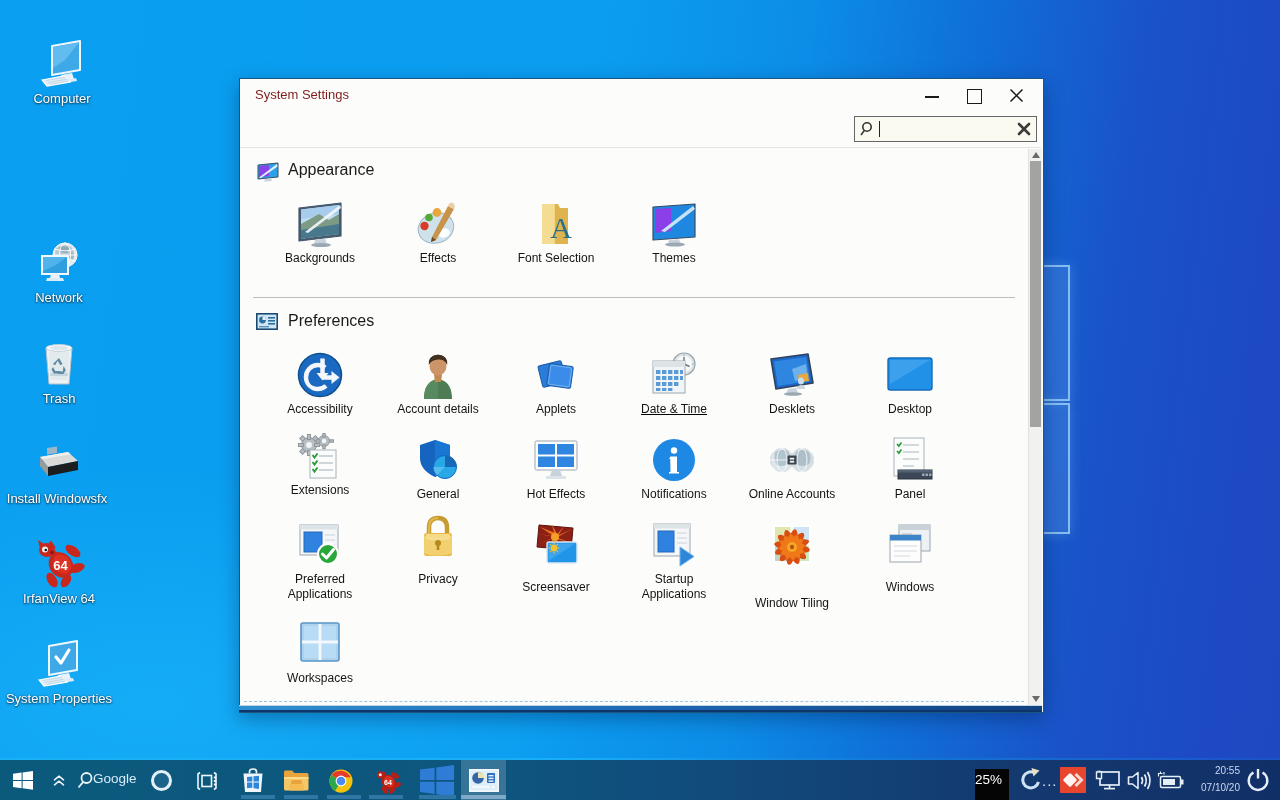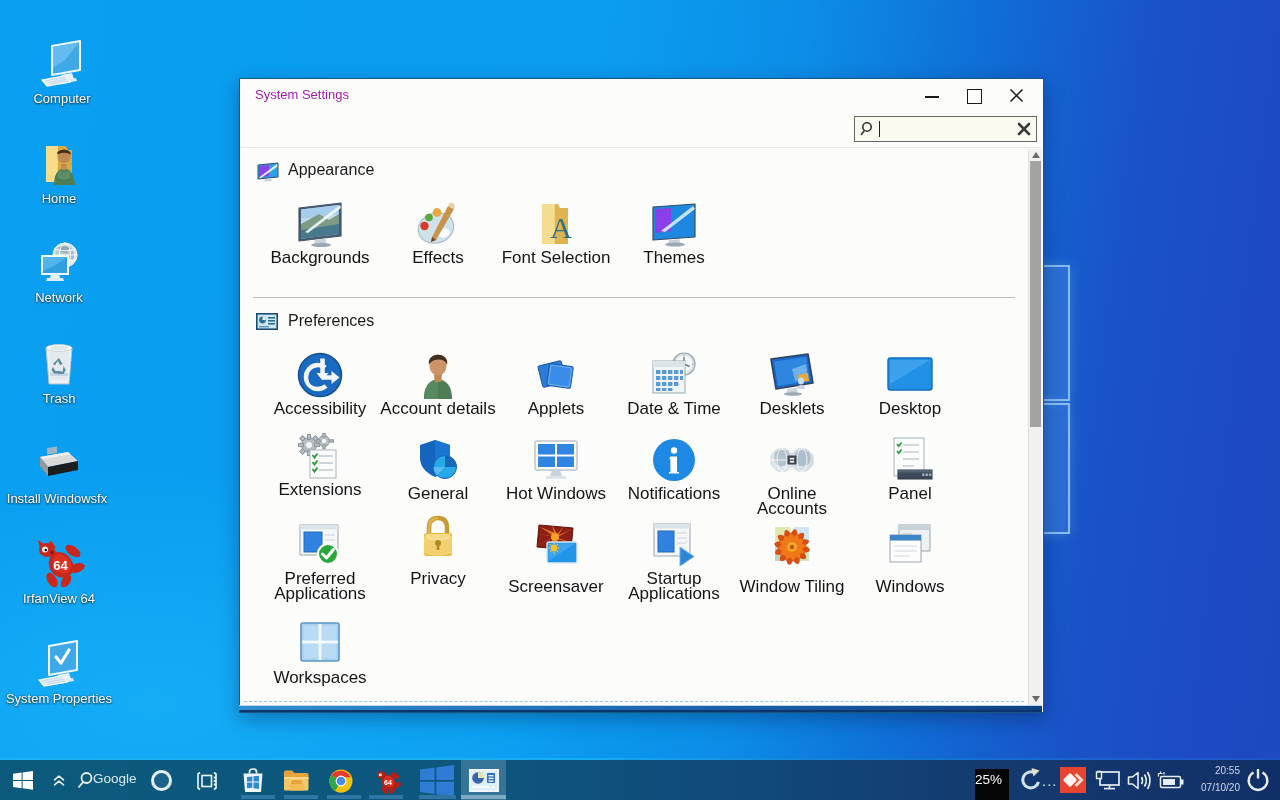--- a/index.html
+++ b/index.html
@@ -14,29 +14,29 @@
 .wp1{left:1014px;top:265px;width:52px;height:132px;}
 .wp2{left:1014px;top:403px;width:52px;height:127px;}
 
 
 .dicon{position:absolute;width:110px;text-align:center;color:#fff;}
 .dicon .dlab{font-size:13px;line-height:13.5px;text-shadow:0 1px 2px rgba(10,40,60,.85),0 0 2px rgba(10,40,60,.6);margin-top:4px;}
 .dicon svg{display:block;margin:0 auto;}
 
 
 #win{position:absolute;left:239px;top:78px;width:803px;height:633px;background:#fcfcfb;border:1px solid #1b567f;box-shadow:0 6px 18px rgba(0,20,60,.35);}
-#title{position:absolute;left:15px;top:8px;font-size:13px;color:#a21caf;}
+#title{position:absolute;left:15px;top:8px;font-size:13px;color:#7f1d1d;}
 #searchbox{position:absolute;left:614px;top:37px;width:181px;height:24px;background:#fbfaf1;border:1px solid #666;}
 #cdiv{position:absolute;left:0px;top:68px;width:801px;height:1px;background:#e4e4e2;}
 #content{position:absolute;left:0;top:70px;width:801px;height:556px;background:#fcfcfb;}
 .sechead{position:absolute;font-size:16px;color:#1a1a1a;}
 .sep{position:absolute;left:13px;top:148px;width:762px;height:1px;background:#bdbdbd;}
 .item{position:absolute;width:116px;text-align:center;}
 .item svg{display:block;margin:0 auto;}
-.ilab{font-size:17px;line-height:14.8px;color:#141414;margin-top:3px;}
+.ilab{font-size:12px;line-height:14.8px;color:#141414;margin-top:3px;}
 
 #sbar{position:absolute;left:788px;top:70px;width:13px;height:556px;background:#f1f1f0;border-left:1px solid #e0e0de;}
 #sbar .thumb{position:absolute;left:1px;top:12px;width:11px;height:266px;background:#a3a3a2;}
 #botstrip{position:absolute;left:-1px;top:626px;width:803px;height:7px;background:linear-gradient(90deg,#2f8fd0,#1d64b0 55%,#11417f);border-top:1px solid #bcd8ec;border-bottom:2px solid #0e356a;box-sizing:border-box;}
 #dashline{position:absolute;left:4px;top:622px;width:780px;height:0;border-top:1px dashed #9cc4e0;}
 
 
 #taskbar{position:absolute;left:0;top:760px;width:1280px;height:40px;
  background:linear-gradient(90deg,#0b5a7c 0%,#0e567e 38%,#11497b 58%,#143a70 78%,#112f67 100%);}
 #tb-cyan{position:absolute;left:0;top:758px;width:1280px;height:2px;background:linear-gradient(90deg,#19b2f7 0%,#18aef5 45%,#1277d8 70%,#1d53c8 100%);}
@@ -59,34 +59,20 @@
       <g stroke="#ffffff" stroke-width="1.2" fill="#dfedf8">
         <polygon points="3,42 25,38 31,44 8,48"></polygon>
       </g>
       <g stroke="#b9cfdd" stroke-width="0.7" fill="none">
         <line x1="7" y1="42.5" x2="27" y2="39"></line>
         <line x1="9" y1="44.5" x2="29" y2="41"></line>
         <line x1="11" y1="46.3" x2="30" y2="42.8"></line>
       </g>
     </svg>
     <div class="dlab">Computer</div>
-  </div>
-  <div class="dicon" style="left:4px;top:140px;">
-    <svg width="46" height="48" viewBox="0 0 46 48">
-      <path d="M10 6 L30 6 L32 10 L36 10 L36 42 L10 42 Z" fill="#d9a93e"></path>
-      <path d="M10 6 L22 6 L22 42 L10 42 Z" fill="#f5d87e"></path>
-      <path d="M10 6 L21 6 L21 42 L10 42 Z" fill="#f7dd8a"></path>
-      <ellipse cx="28" cy="17" rx="6.5" ry="6" fill="#c08a52"></ellipse>
-      <path d="M21.5 15 Q22 10 28 10 Q34 10 34.5 15 Q34 12.5 28 12.7 Q23 12.8 21.5 15Z" fill="#3a2a1a"></path>
-      <path d="M21 14 Q20.5 10.5 28 9.5 Q35 10.5 35 14.5 Q30 11 24 12 Z" fill="#42301e"></path>
-      <path d="M18 45 Q18 30 28 28 Q38 30 39 45 Z" fill="#4f7e55"></path>
-      <path d="M25 24 L31 24 L30 30 L26 30 Z" fill="#c08a52"></path>
-      <path d="M22 30 Q28 34 34 30 L34 38 Q28 41 22 38 Z" fill="#5d9163" opacity="0.9"></path>
-    </svg>
-    <div class="dlab">Home</div>
   </div>
   <div class="dicon" style="left:4px;top:241px;">
     <svg width="46" height="46" viewBox="0 0 46 46">
       <circle cx="29" cy="14" r="12" fill="#e6ecf0" stroke="#9fb2bd" stroke-width="0.8"></circle>
       <path d="M20 7 Q26 3 34 5 Q39 9 38 16 Q34 22 27 23 Q20 20 19 13 Z" fill="#b8c9d4"></path>
       <path d="M23 6 Q29 4 34 7 L31 12 L25 11 Z" fill="#8fa8b6"></path>
       <path d="M36 10 Q39 14 37 19 L32 17 Z" fill="#a3b8c4"></path>
       <g stroke="#ffffff" stroke-width="0.9" fill="none">
         <ellipse cx="29" cy="14" rx="12" ry="12"></ellipse>
         <ellipse cx="29" cy="14" rx="5.5" ry="12"></ellipse>
@@ -275,21 +261,21 @@
         <div class="ilab">Account details</div>
       </div>
       <div class="item" style="left:258px;top:202px;">
         <svg width="48" height="48" viewBox="0 0 48 48">
           <rect x="8" y="12" width="24" height="22" rx="2" transform="rotate(-14 20 23)" fill="#2a7cd8" stroke="#1a5ba8" stroke-width="1"></rect>
           <rect x="16" y="14" width="24" height="22" rx="2" transform="rotate(8 28 25)" fill="#3b8ce8" stroke="#1a5ba8" stroke-width="1"></rect>
           <rect x="17.5" y="15.5" width="21" height="19" rx="1.5" transform="rotate(8 28 25)" fill="none" stroke="#6fb0f0" stroke-width="1"></rect>
         </svg>
         <div class="ilab">Applets</div>
       </div>
-      <div class="item" style="left:376px;top:202px;">
+      <div class="item" style="left:376px;top:202px;text-decoration:underline;">
         <svg width="48" height="48" viewBox="0 0 48 48">
           <circle cx="34" cy="13" r="11" fill="#dde4e8" stroke="#9aa6ae" stroke-width="1.2"></circle>
           <circle cx="34" cy="13" r="8.2" fill="#f8fafa"></circle>
           <g stroke="#66747c" stroke-width="1.4">
             <line x1="34" y1="13" x2="34" y2="6"></line>
             <line x1="34" y1="13" x2="39.5" y2="15.5"></line>
           </g>
           <g stroke="#9aa6ae" stroke-width="1">
             <line x1="34" y1="3.2" x2="34" y2="5.2"></line>
               <line x1="34" y1="20.8" x2="34" y2="22.8"></line>
@@ -392,21 +378,21 @@
           <rect x="3" y="5" width="42" height="29" rx="1.5" fill="#fdfdfd" stroke="#9aa6ae" stroke-width="1"></rect>
           <g fill="#2f86e0">
             <rect x="6" y="8" width="17" height="10.5"></rect>
             <rect x="25" y="8" width="17" height="10.5"></rect>
             <rect x="6" y="20.5" width="17" height="10.5"></rect>
             <rect x="25" y="20.5" width="17" height="10.5"></rect>
           </g>
           <polygon points="20,34 28,34 30,40 18,40" fill="#c8d2da"></polygon>
           <path d="M14 40 h20 v3 h-20 z" fill="#dde4e9"></path>
         </svg>
-        <div class="ilab">Hot Windows</div>
+        <div class="ilab">Hot Effects</div>
       </div>
       <div class="item" style="left:376px;top:287px;">
         <svg width="48" height="48" viewBox="0 0 48 48">
           <circle cx="24" cy="24" r="21" fill="#1e88e5"></circle>
           <circle cx="24" cy="14.5" r="3.2" fill="#ffffff"></circle>
           <path d="M20.5 21 L27 21 L27 36 L21 36 Z M20.5 21" fill="#ffffff"></path>
           <path d="M20.5 20.5 h6.5 v15.5 h2 v1.5 h-10 v-1.5 h1.5 v-13 h-1.5 z" fill="#ffffff"></path>
         </svg>
         <div class="ilab">Notifications</div>
       </div>
@@ -547,21 +533,21 @@
             <ellipse cx="24" cy="26" rx="13" ry="4.2" transform="rotate(25 24 26)"></ellipse>
             <ellipse cx="24" cy="26" rx="13" ry="4.2" transform="rotate(55 24 26)"></ellipse>
             <ellipse cx="24" cy="26" rx="13" ry="4.2" transform="rotate(85 24 26)"></ellipse>
             <ellipse cx="24" cy="26" rx="13" ry="4.2" transform="rotate(115 24 26)"></ellipse>
             <ellipse cx="24" cy="26" rx="13" ry="4.2" transform="rotate(145 24 26)"></ellipse>
             <ellipse cx="24" cy="26" rx="13" ry="4.2" transform="rotate(175 24 26)"></ellipse>
           </g>
           <circle cx="24" cy="26" r="5" fill="#f4a828"></circle>
           <circle cx="24" cy="26" r="2.2" fill="#c05010"></circle>
         </svg>
-        <div class="ilab" style="margin-top:11px;">Window Tiling</div>
+        <div class="ilab" style="margin-top:27px;">Window Tiling</div>
       </div>
       <div class="item" style="left:612px;top:372px;">
         <svg width="48" height="48" viewBox="0 0 48 48">
           <rect x="13" y="4" width="31" height="26" fill="#eef1f3" stroke="#9aa5ad" stroke-width="1"></rect>
           <rect x="13" y="4" width="31" height="5" fill="#c8d2d8"></rect>
           <g stroke="#c4ccd1" stroke-width="1.4">
             <line x1="16" y1="13" x2="26" y2="13"></line>
               <line x1="16" y1="18" x2="26" y2="18"></line>
               <line x1="16" y1="23" x2="26" y2="23"></line>
           </g>

